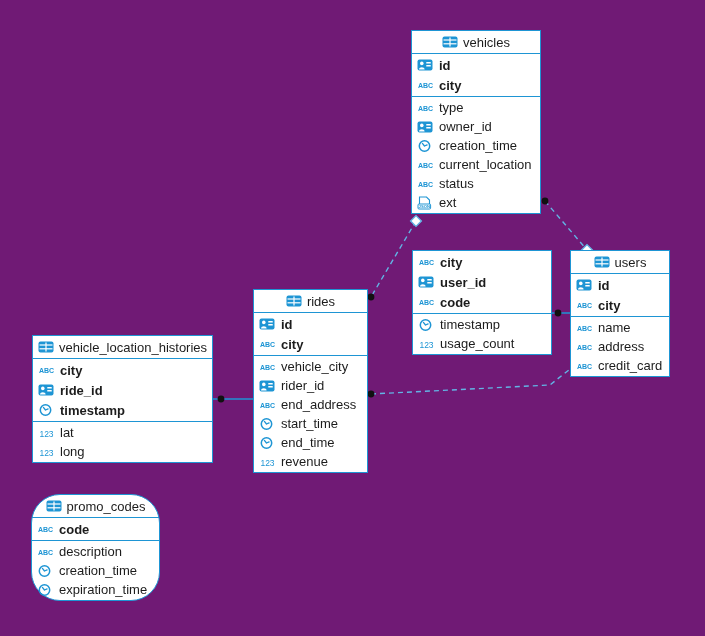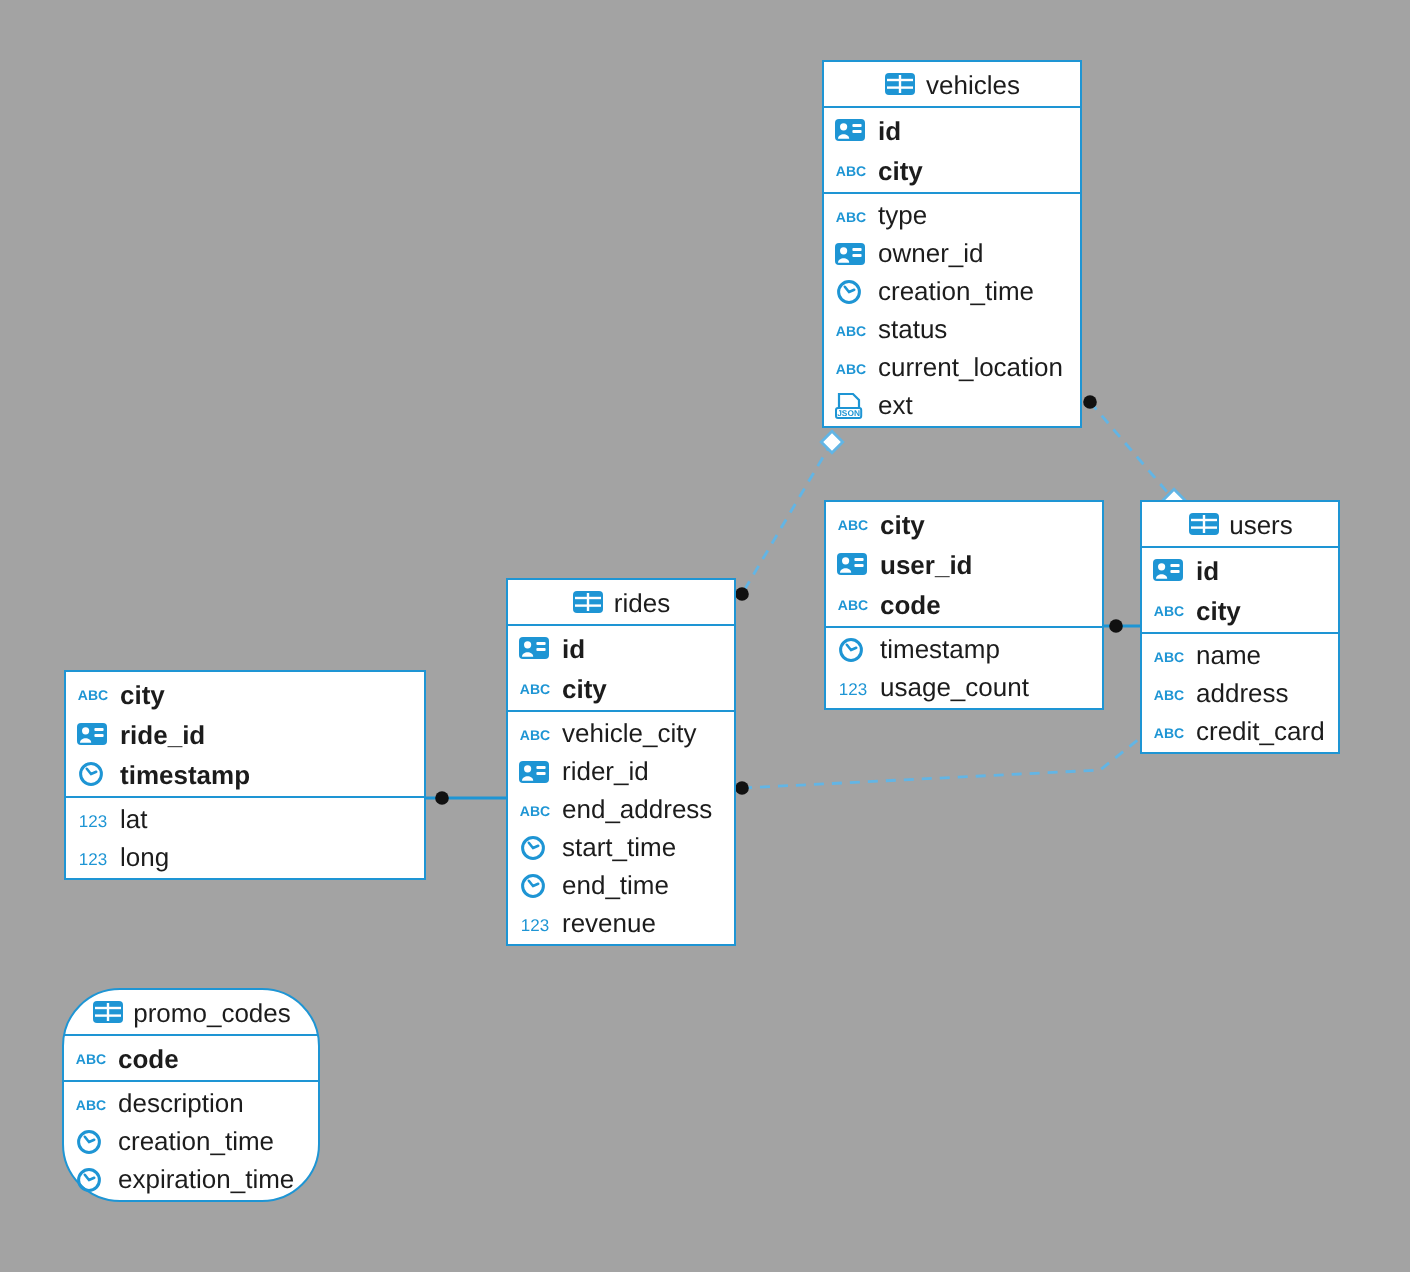--- a/index.html
+++ b/index.html
@@ -1,19 +1,19 @@
 <!DOCTYPE html>
 <html style="--primary: #1e95d4; --text: #1c1c1c;"><head>
 <meta charset="utf-8">
 <style>
   html,body{margin:0;padding:0;background:#ffffff;}
   #canvas{
     position:relative;
     width:705px;height:636px;
-    background:#a3a3a3;
+    background:#701a75;
     font-family:"Liberation Sans", sans-serif;
     overflow:hidden;
   }
   #rel-layer{position:absolute;left:0;top:0;z-index:1;}
   .erd-table{
     position:absolute;
     background:#ffffff;
     border:1.5px solid var(--primary);
     box-sizing:border-box;
     z-index:2;
@@ -128,29 +128,29 @@
             </svg>
           </span>
           <span>creation_time</span>
         </div>
         <div class="erd-row">
           <span class="icon">
             <svg width="17" height="12" viewBox="0 0 17 12">
               <text x="8.5" y="9" text-anchor="middle" font-size="7" font-weight="bold" font-family="'Liberation Sans',sans-serif" fill="#1e95d4">ABC</text>
             </svg>
           </span>
+          <span>current_location</span>
+        </div>
+        <div class="erd-row">
+          <span class="icon">
+            <svg width="17" height="12" viewBox="0 0 17 12">
+              <text x="8.5" y="9" text-anchor="middle" font-size="7" font-weight="bold" font-family="'Liberation Sans',sans-serif" fill="#1e95d4">ABC</text>
+            </svg>
+          </span>
           <span>status</span>
-        </div>
-        <div class="erd-row">
-          <span class="icon">
-            <svg width="17" height="12" viewBox="0 0 17 12">
-              <text x="8.5" y="9" text-anchor="middle" font-size="7" font-weight="bold" font-family="'Liberation Sans',sans-serif" fill="#1e95d4">ABC</text>
-            </svg>
-          </span>
-          <span>current_location</span>
         </div>
         <div class="erd-row">
           <span class="icon">
             <svg width="15" height="14" viewBox="0 0 15 14">
               <path d="M2.5 1 H9.5 L12.5 4 V9 H2.5 Z" fill="none" stroke="#1e95d4" stroke-width="1.1"></path>
               <rect x="1" y="8" width="12.6" height="5" rx="1" fill="#fff" stroke="#1e95d4" stroke-width="1"></rect>
               <text x="7.3" y="12.2" text-anchor="middle" font-size="4.2" font-weight="bold" font-family="'Liberation Sans',sans-serif" fill="#1e95d4">JSON</text>
             </svg>
           </span>
           <span>ext</span>
@@ -354,20 +354,31 @@
           <span class="icon">
             <svg width="17" height="12" viewBox="0 0 17 12">
               <text x="8.5" y="9.5" text-anchor="middle" font-size="8.5" font-family="'Liberation Sans',sans-serif" fill="#1e95d4">123</text>
             </svg>
           </span>
           <span>revenue</span>
         </div>
       </div>
     </div>
     <div class="erd-table" style="left: 32px; top: 335px; width: 181px;">
+      <div class="erd-header">
+        <span class="icon">
+          <svg width="16" height="12" viewBox="0 0 16 12">
+            <rect x="0.5" y="0.5" width="15" height="11" rx="2" fill="#1e95d4"></rect>
+            <line x1="1.5" y1="4" x2="14.5" y2="4" stroke="#fff" stroke-width="1.2"></line>
+            <line x1="1.5" y1="7.8" x2="14.5" y2="7.8" stroke="#fff" stroke-width="1.2"></line>
+            <line x1="8" y1="1.5" x2="8" y2="10.5" stroke="#fff" stroke-width="1.2"></line>
+          </svg>
+        </span>
+        <span>vehicle_location_histories</span>
+      </div>
       <div class="erd-section erd-pk">
         <div class="erd-row pk">
           <span class="icon">
             <svg width="17" height="12" viewBox="0 0 17 12">
               <text x="8.5" y="9" text-anchor="middle" font-size="7" font-weight="bold" font-family="'Liberation Sans',sans-serif" fill="#1e95d4">ABC</text>
             </svg>
           </span>
           <span>city</span>
         </div>
         <div class="erd-row pk">

